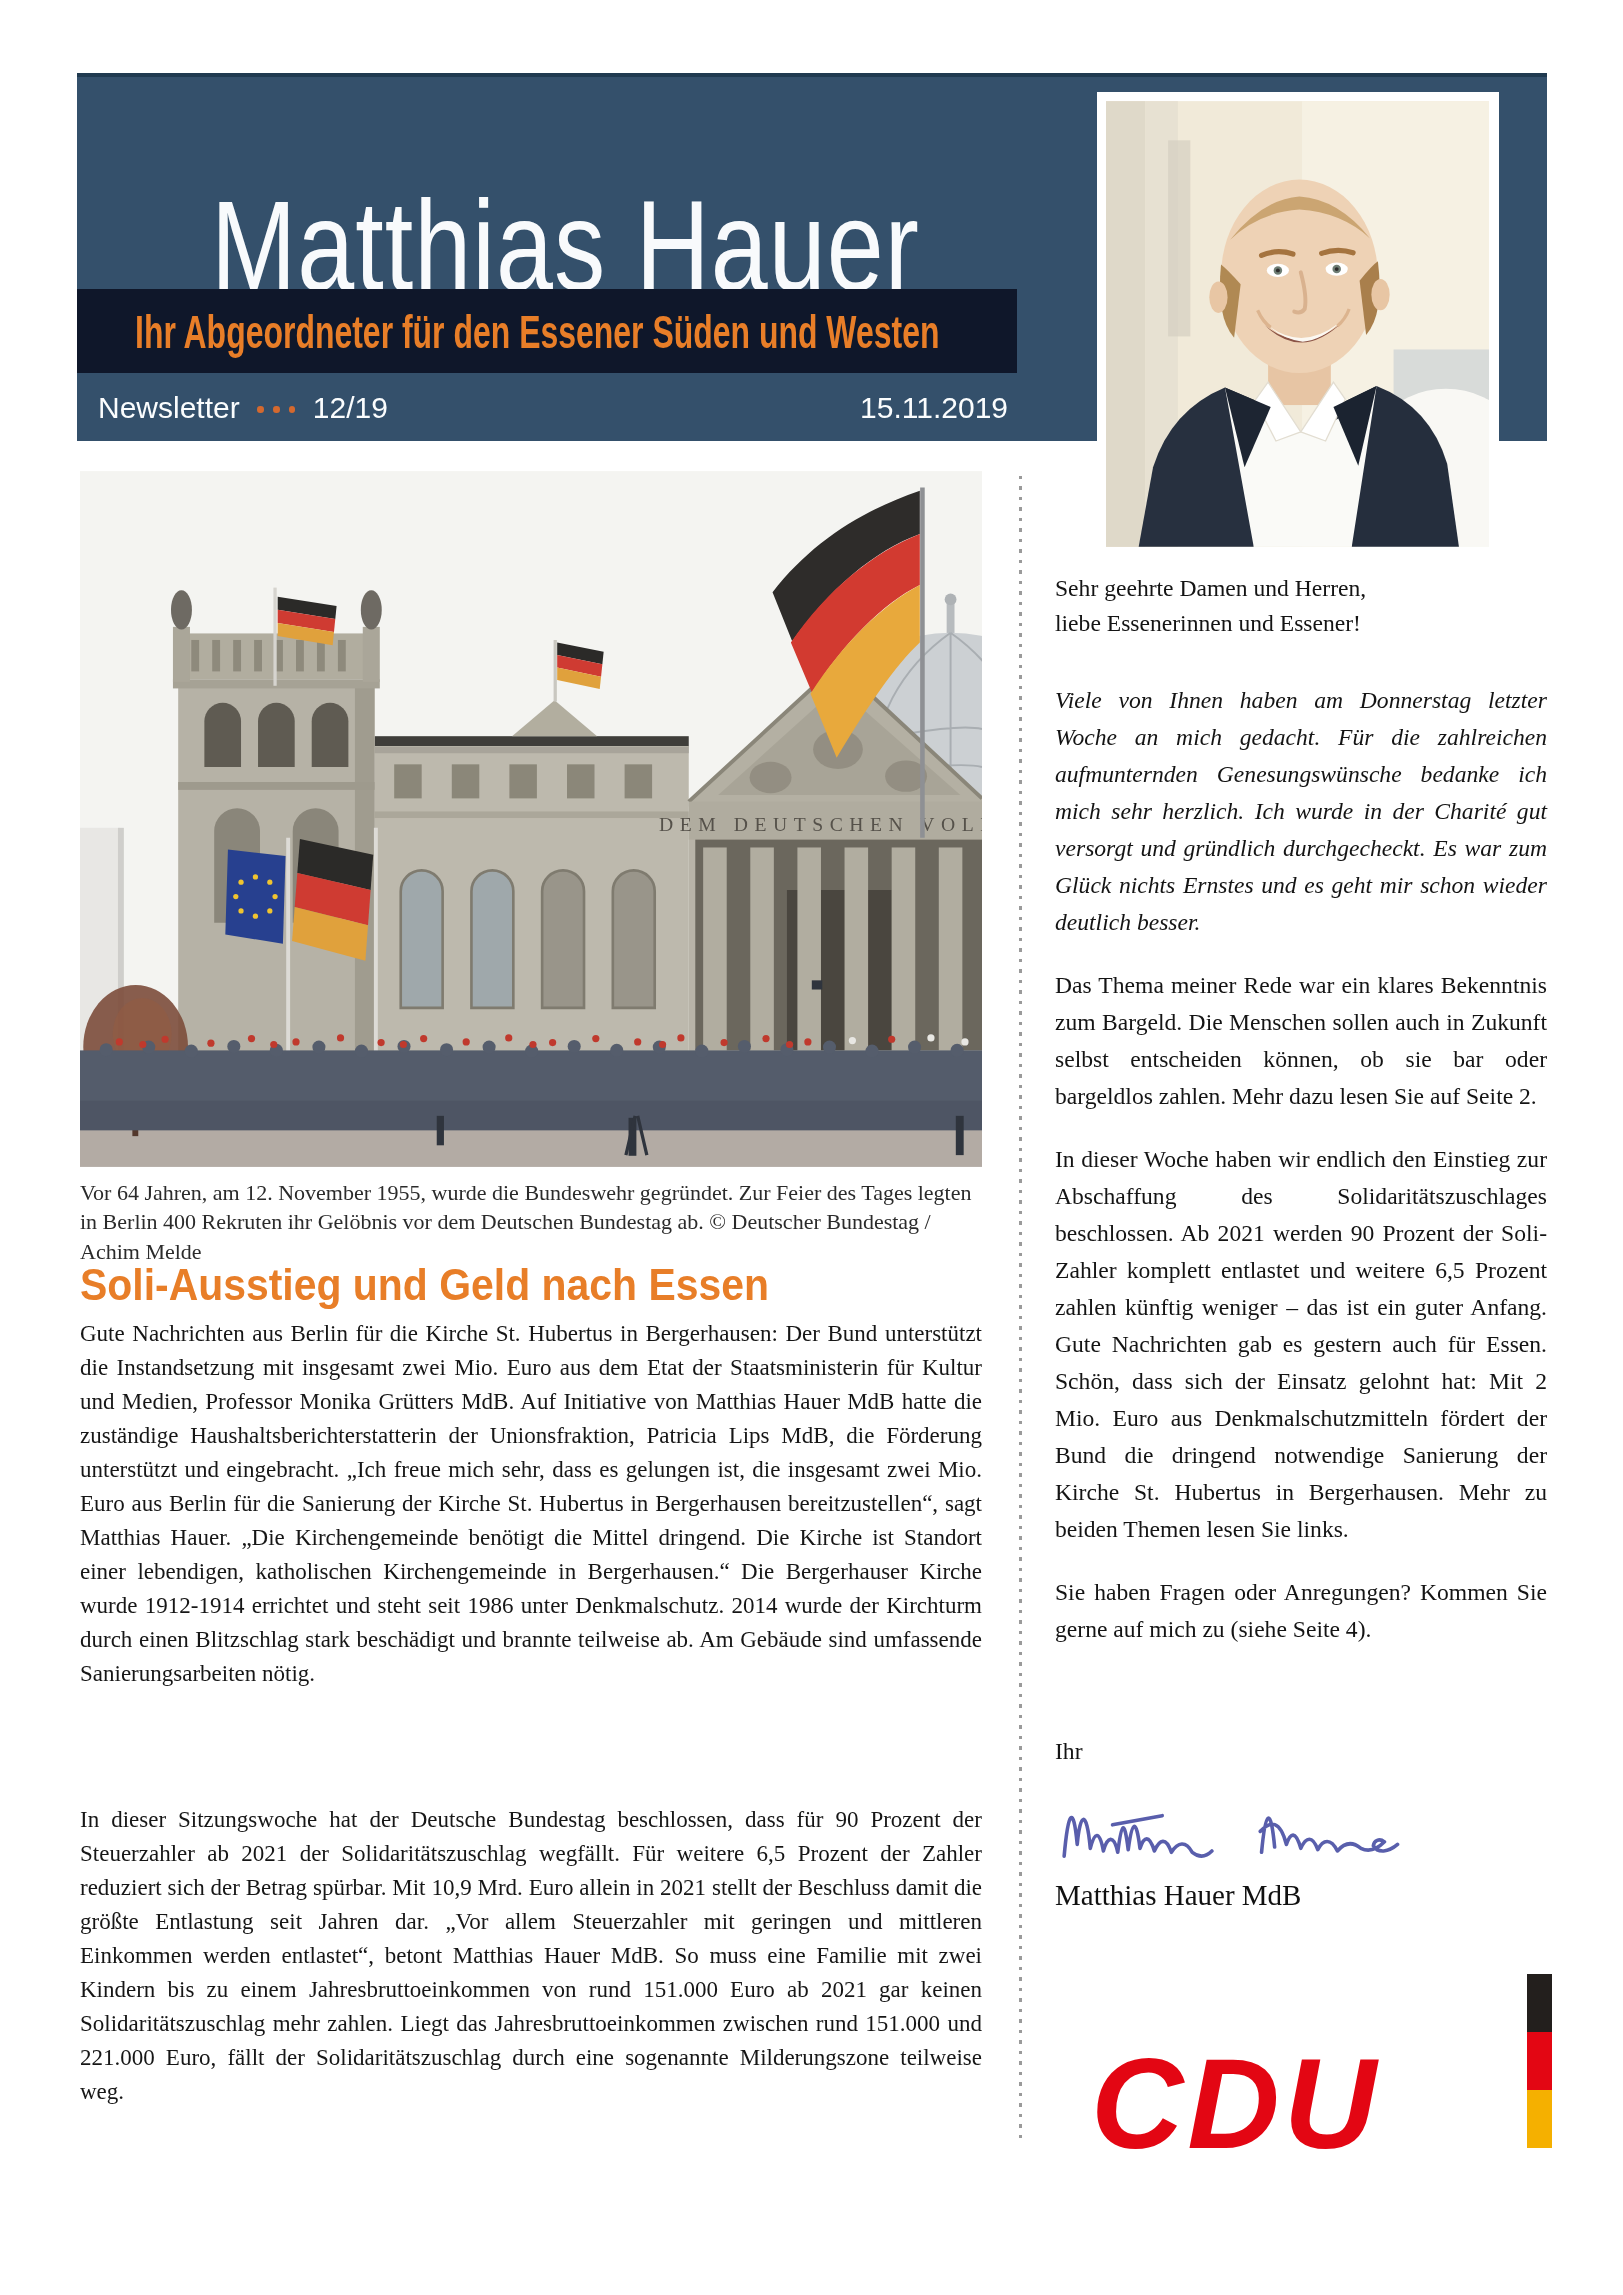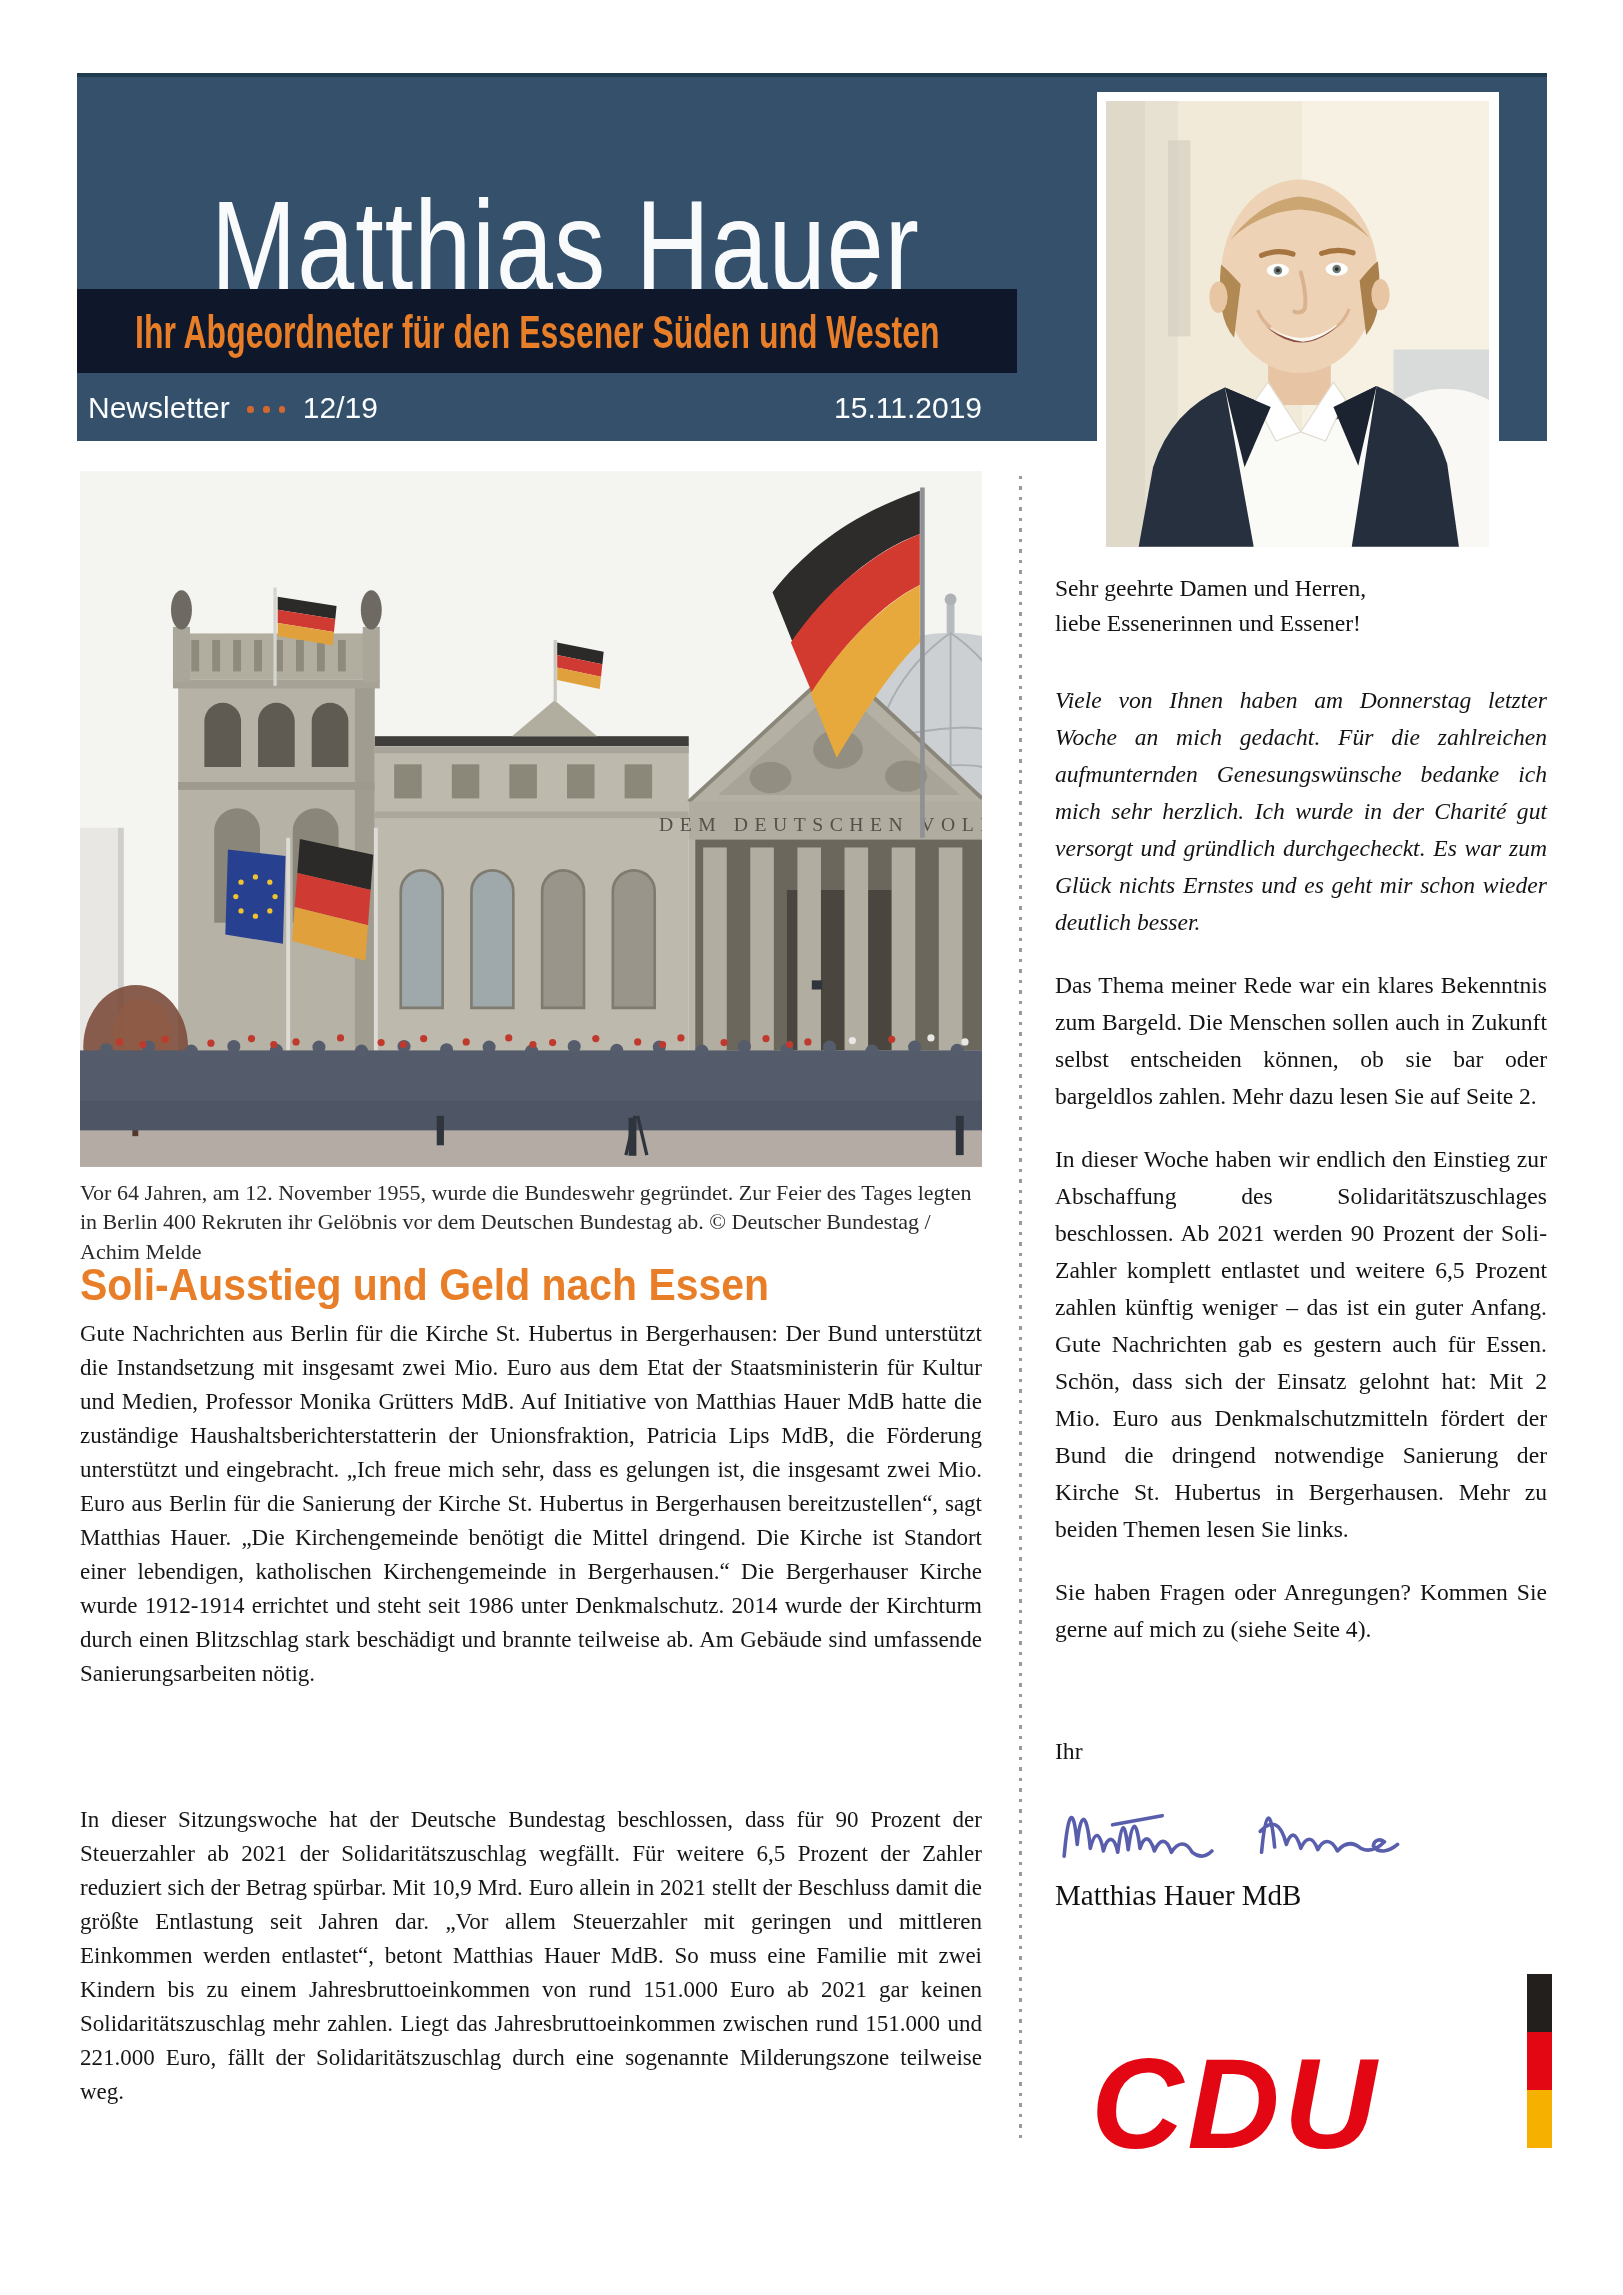--- a/index.html
+++ b/index.html
@@ -8,24 +8,24 @@
   
   .band-topline{position:absolute;left:77px;top:73px;width:1470px;height:4.6px;background:#203a50;}
   .band{position:absolute;left:77px;top:77px;width:1470px;height:364px;background:#34506B;}
   .masthead-name{position:absolute;left:134px;top:99px;font-size:128px;line-height:1.1;
         color:#f8fafc;letter-spacing:1.3px;transform:scaleX(.80);transform-origin:left top;white-space:nowrap;}
   .tagline-strip{position:absolute;left:77px;top:289px;width:940px;height:84px;background:#0f172a;}
   .tagline{position:absolute;left:58px;top:0;height:84px;line-height:86px;font-size:47px;font-weight:700;
         color:#E87E28;transform:scaleX(.68);transform-origin:left top;white-space:nowrap;}
   .newsbar{position:absolute;left:77px;top:373px;width:1020px;height:69px;display:flex;align-items:center;
         color:#fbfdfe;font-size:30px;}
-  .newsbar .left{display:flex;align-items:center;padding-left:11px;white-space:nowrap;}
+  .newsbar .left{display:flex;align-items:center;padding-left:21px;white-space:nowrap;}
   .dots{display:inline-flex;align-items:center;margin:3.9px 13px 0 13px;}
   .dots i{width:6.5px;height:6.5px;border-radius:50%;background:#D4692F;margin:0 4.6px;display:inline-block;}
-  .newsbar .date{margin-left:auto;padding-right:115px;text-align:center;}
+  .newsbar .date{margin-left:auto;padding-right:89px;text-align:center;}
   
   .photo-frame{position:absolute;left:1097px;top:92px;width:402px;height:465px;background:#fff;}
   .portrait{position:absolute;left:9.2px;top:9.2px;width:383px;height:446px;overflow:hidden;}
   
   .reichstag{position:absolute;left:80px;top:471px;width:902px;height:696px;overflow:hidden;}
   .caption{position:absolute;left:80px;top:1178px;width:902px;font-family:"Liberation Serif",serif;
         font-size:22px;line-height:29.4px;color:#2b2b2b;}
   .headline{position:absolute;left:80px;top:1260px;font-size:44px;font-weight:700;color:#E87E28;
         transform:scaleX(.93);transform-origin:left top;white-space:nowrap;}
   .body-l{font-family:"Liberation Serif",serif;font-size:23px;line-height:34px;color:#161616;

